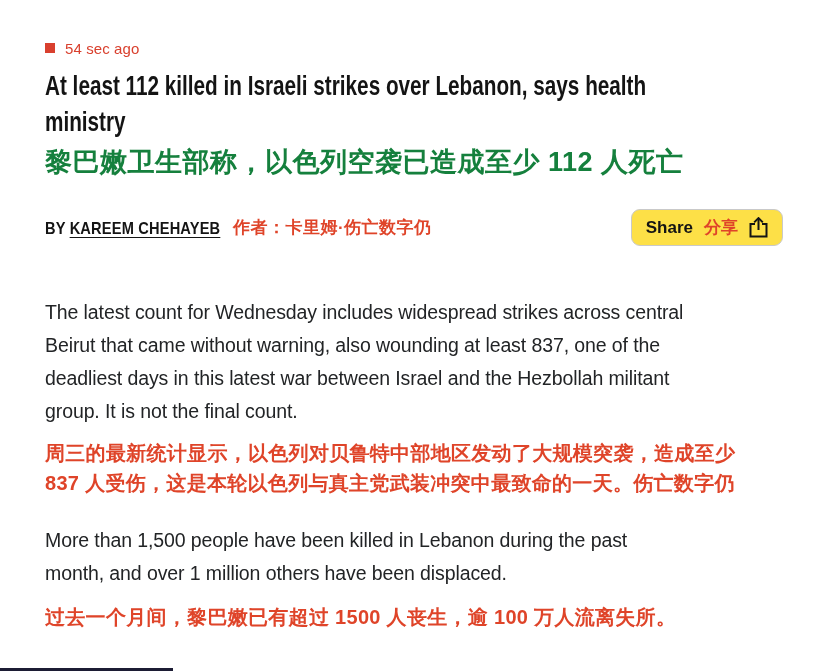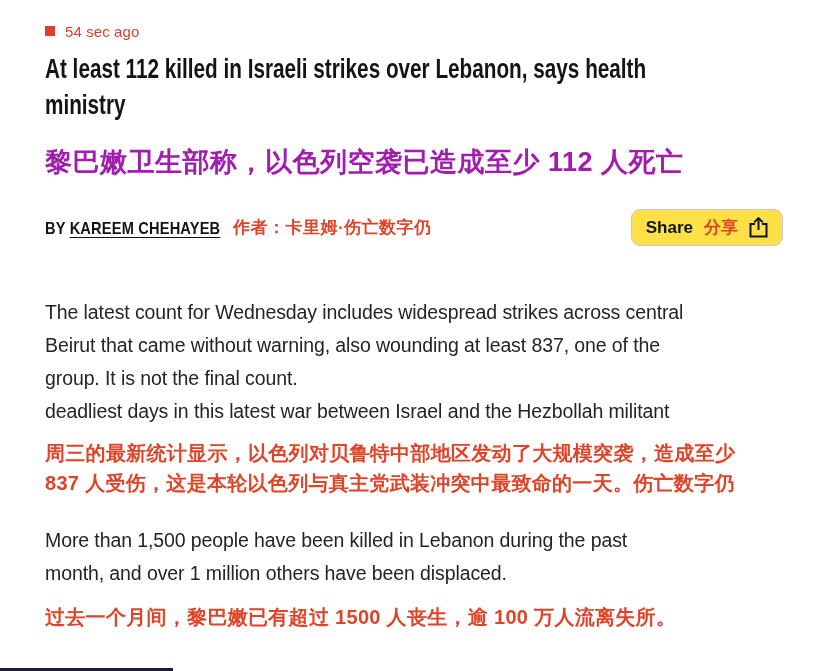--- a/index.html
+++ b/index.html
@@ -4,21 +4,21 @@
 <style>
   * { margin: 0; padding: 0; box-sizing: border-box; }
   html, body { width: 819px; height: 671px; }
   body {
     font-family: "Liberation Sans", sans-serif;
     background: #ffffff;
     position: relative;
     overflow: hidden;
   }
   .entry {
-    padding: 23px 36px 0 45px;
+    padding: 40px 36px 0 45px;
   }
   
   .timestamp-row {
     display: flex;
     align-items: center;
     height: 16px;
   }
   .bullet {
     width: 10px; height: 10px;
     background: #d9402e;
@@ -39,22 +39,22 @@
     font-size: 28px;
     line-height: 36px;
   }
   .headline-en .line {
     display: block;
     white-space: nowrap;
     transform: scaleX(0.74);
     transform-origin: 0 50%;
   }
   .headline-zh {
-    margin-top: 20px;
-    color: #a21caf;
+    margin-top: 3px;
+    color: #15803d;
     font-weight: 700;
     font-size: 27px;
     line-height: 38px;
     white-space: nowrap;
     letter-spacing: 0.5px;
   }
   
   .byline-row {
     margin-top: 28px;
     display: flex;
@@ -161,22 +161,22 @@
           <path d="M9.5 13 V1.8"></path>
           <path d="M5.2 5.4 L9.5 1.1 L13.8 5.4"></path>
         </svg>
       </span>
     </button>
   </div>
 
   <p class="para para-en p1">
     <span class="line">The latest count for Wednesday includes widespread strikes across central</span>
     <span class="line">Beirut that came without warning, also wounding at least 837, one of the</span>
+    <span class="line">deadliest days in this latest war between Israel and the Hezbollah militant</span>
     <span class="line">group. It is not the final count.</span>
-    <span class="line">deadliest days in this latest war between Israel and the Hezbollah militant</span>
   </p>
 
   <p class="para para-zh p2">
     <span class="line">周三的最新统计显示，以色列对贝鲁特中部地区发动了大规模突袭，造成至少</span>
     <span class="line">837 人受伤，这是本轮以色列与真主党武装冲突中最致命的一天。伤亡数字仍</span>
   </p>
 
   <p class="para para-en p3">
     <span class="line">More than 1,500 people have been killed in Lebanon during the past</span>
     <span class="line">month, and over 1 million others have been displaced.</span>

